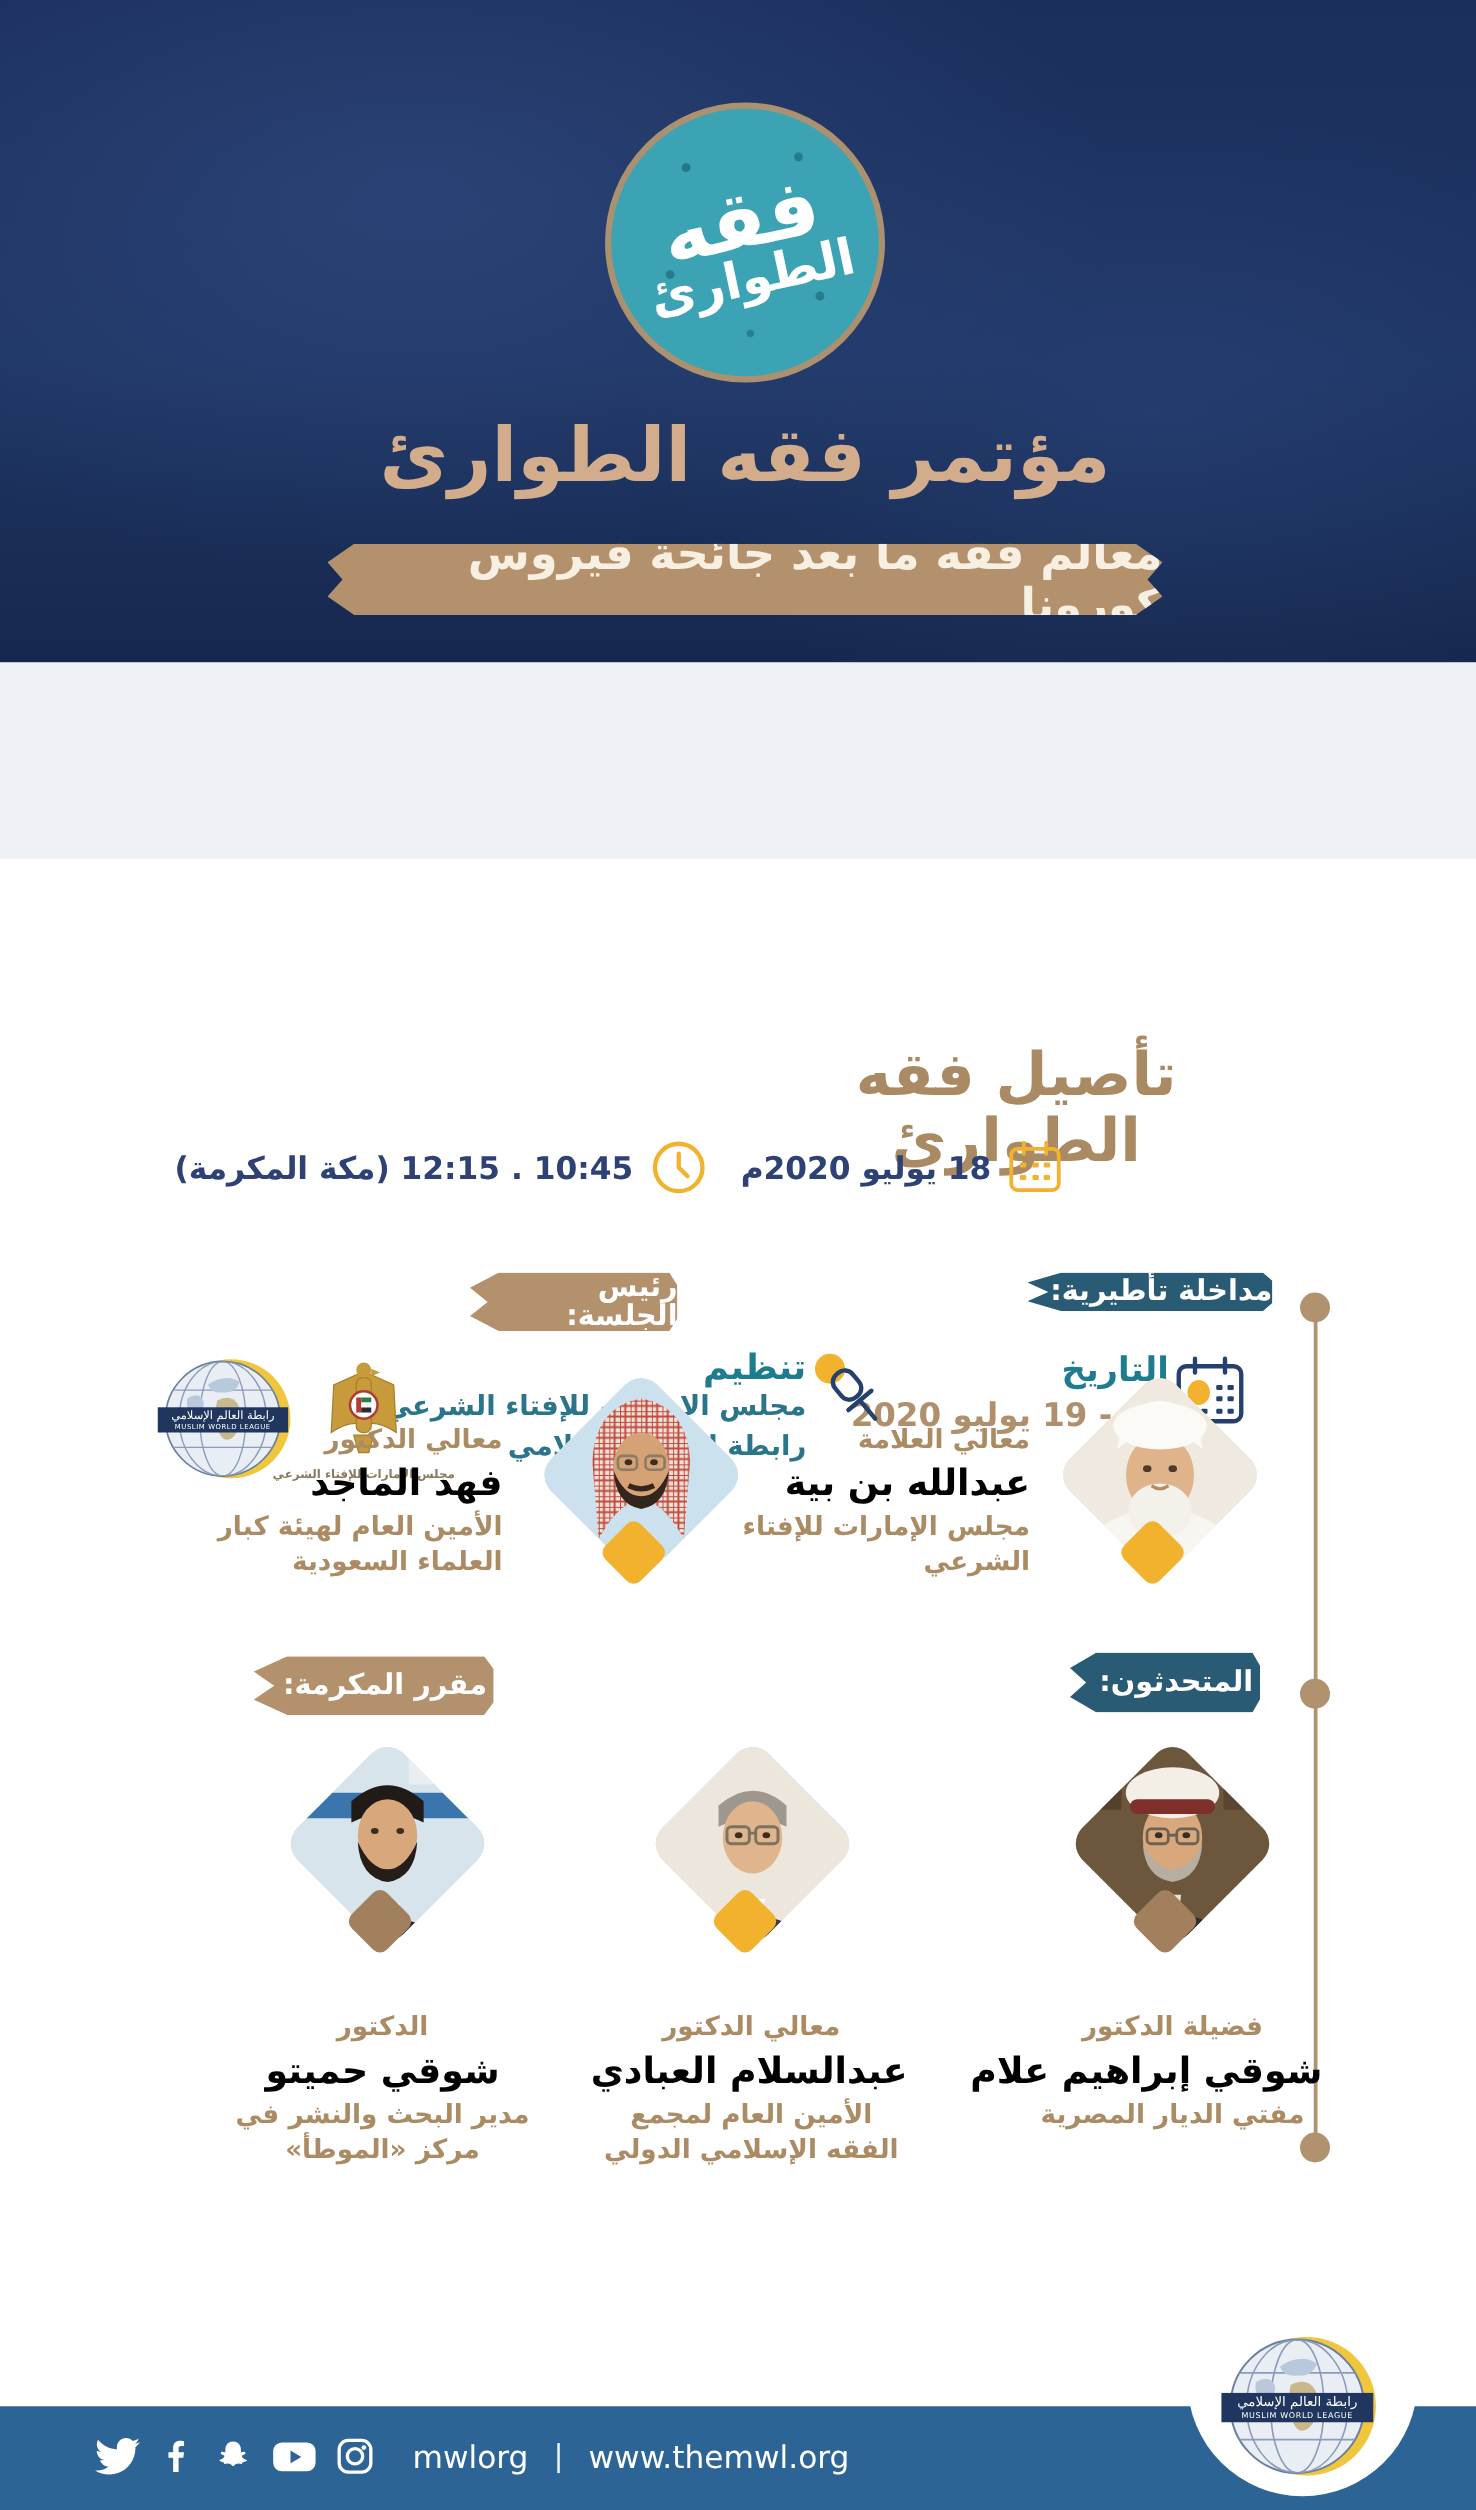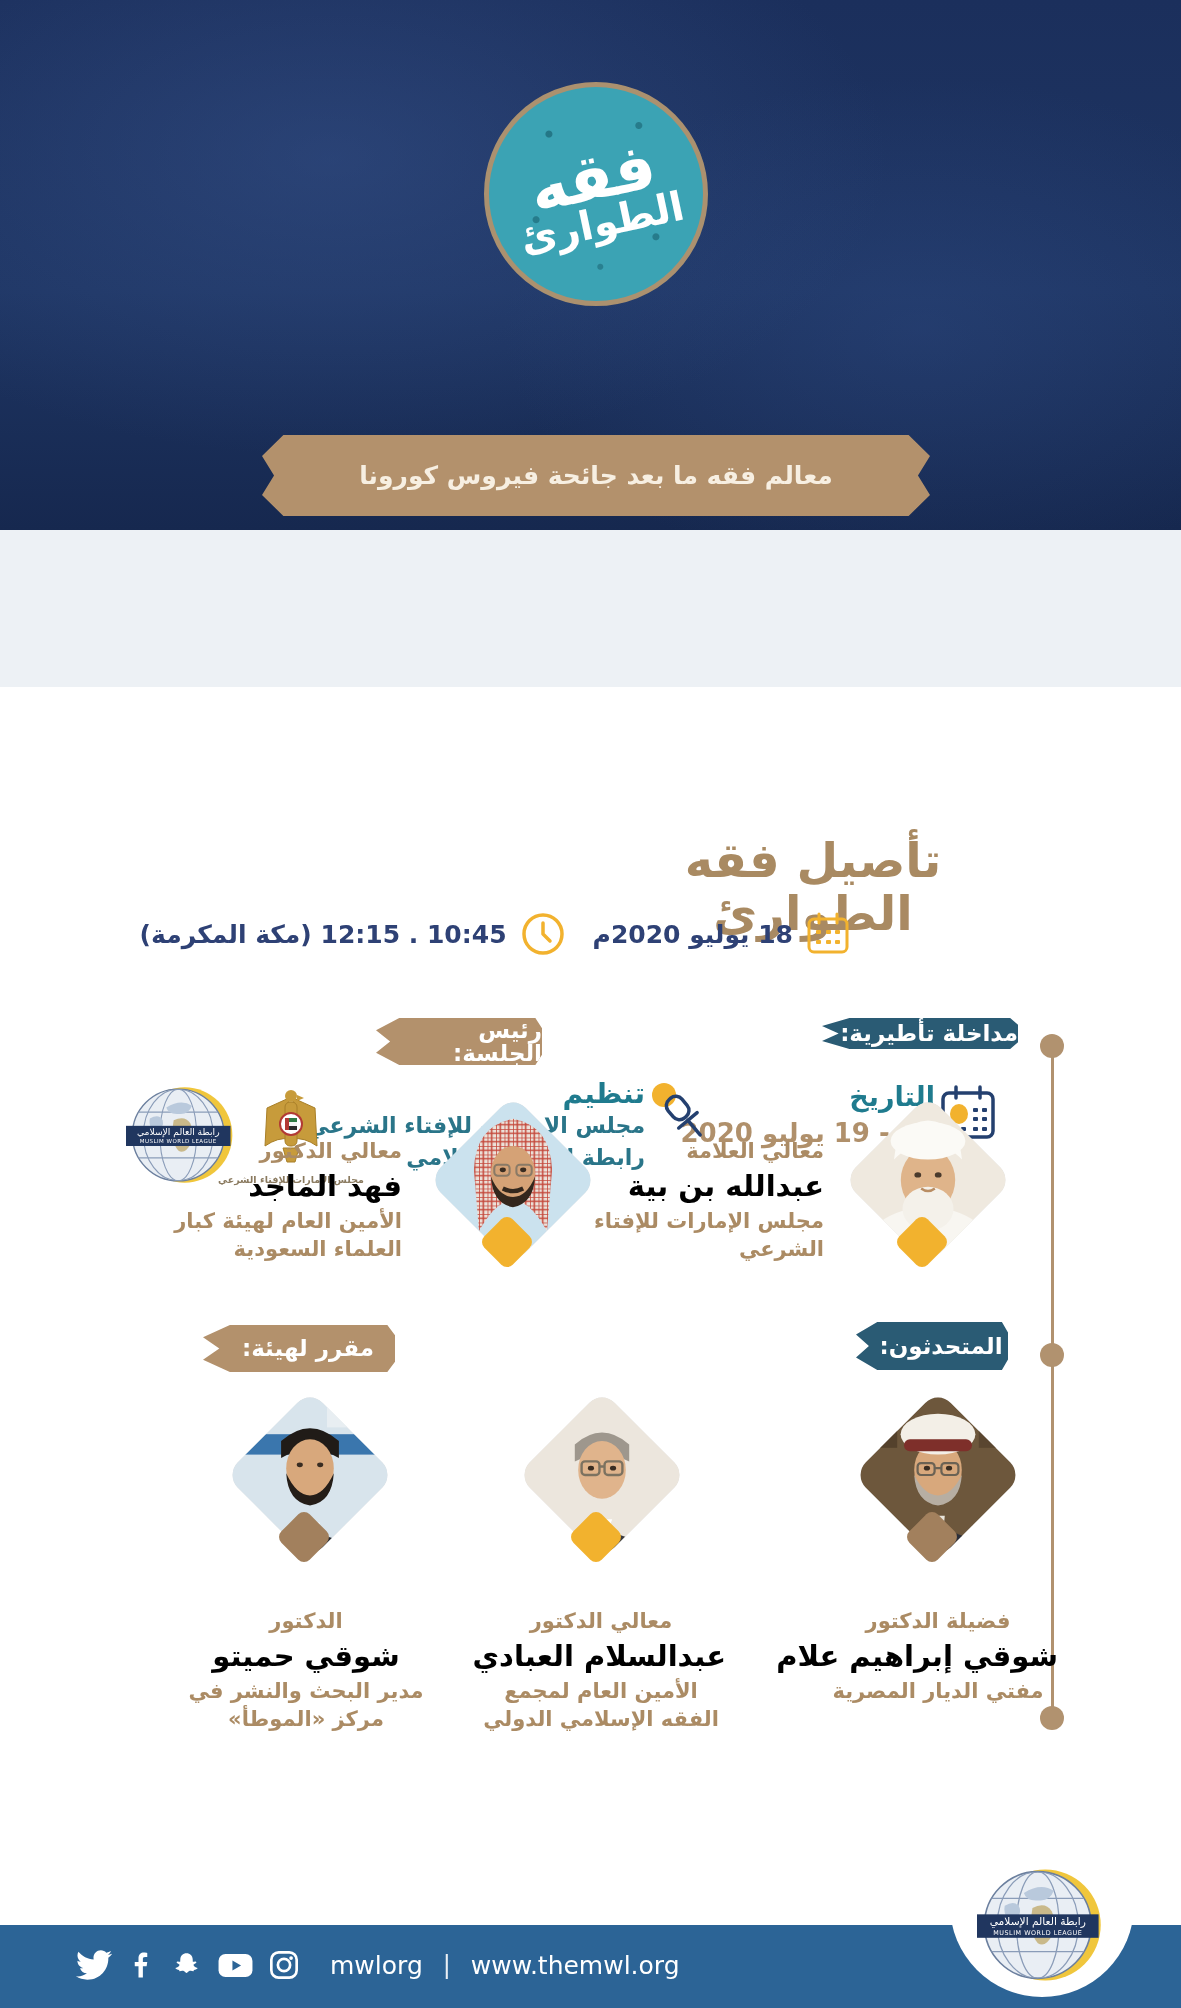--- a/index.html
+++ b/index.html
@@ -20,22 +20,22 @@
       radial-gradient(circle 5px at 22% 62%, rgba(13,76,90,.45) 0 3px, transparent 4px),
       radial-gradient(circle 5px at 78% 70%, rgba(13,76,90,.45) 0 3px, transparent 4px),
       radial-gradient(circle 4px at 52% 84%, rgba(13,76,90,.4) 0 2.5px, transparent 3.5px),
       #3ba3b4;
     border:5px solid #ab916f;display:flex;align-items:center;justify-content:center;}
   .logo-inner{transform:rotate(-12deg);text-align:center;color:#fff;font-weight:700;line-height:.95;}
   .logo-l1{font-size:64px;display:block;}
   .logo-l2{font-size:40px;display:block;margin-top:-4px;}
   .hero-title{position:absolute;left:291px;top:330px;width:610px;text-align:center;
     font-size:60px;font-weight:700;color:#d3ad8b;letter-spacing:1px;white-space:nowrap;}
-  .ribbon{position:absolute;left:262px;top:435px;width:668px;height:81px;
-    background:#b3916c;color:#f7efe2;font-weight:700;font-size:25px;
+  .ribbon{position:absolute;left:262px;top:435px;width:668px;height:57px;
+    background:#b3916c;color:#f7efe2;font-weight:700;font-size:36px;
     display:flex;align-items:center;justify-content:center;
     clip-path:polygon(3.2% 0%,96.8% 0%,100% 26%,98.2% 50%,100% 74%,96.8% 100%,3.2% 100%,0% 74%,1.8% 50%,0% 26%);}
 
   
   .band{position:absolute;left:0;top:530px;width:1181px;height:157px;background:#edf1f5;}
   .org-block{position:absolute;right:536px;top:548px;text-align:right;}
   .org-label{font-size:28px;font-weight:700;color:#1f7b8e;line-height:1.15;}
   .org-line{font-size:22px;font-weight:700;color:#2a7589;line-height:1.45;}
   .date-block{position:absolute;right:246px;top:551px;text-align:right;}
   .date-label{font-size:27px;font-weight:700;color:#1f7b8e;line-height:1.2;}
@@ -86,20 +86,21 @@
 
 <div class="stage">
 
   <div class="hero">
     <div class="logo-circle">
       <div class="logo-inner">
         <span class="logo-l1">فقه</span>
         <span class="logo-l2">الطوارئ</span>
       </div>
     </div>
+    <div class="hero-title">مؤتمر فقه الطوارئ</div>
     <div class="ribbon">
       <span>معالم فقه ما بعد جائحة فيروس كورونا</span>
     </div>
   </div>
 
   <div class="band">
 
     <svg class="abs" style="left:939px;top:554px" width="58" height="58" viewBox="0 0 58 58">
       <rect x="4" y="9" width="50" height="44" rx="6" fill="none" stroke="#24406f" stroke-width="3.5"></rect>
       <line x1="17" y1="3" x2="17" y2="14" stroke="#24406f" stroke-width="3.5" stroke-linecap="round"></line>
@@ -261,21 +262,21 @@
   <div class="cap" style="left:158px;top:1110px;width:244px">
     <div class="hon">معالي الدكتور</div>
     <div class="nm">فهد الماجد</div>
     <div class="ti">الأمين العام لهيئة كبار العلماء السعودية</div>
   </div>
 
   <div class="badge teal" style="left:856px;top:1322px;width:152px;height:48px;font-size:23px;">
     <span>المتحدثون:</span>
   </div>
   <div class="badge tan" style="left:203px;top:1325px;width:192px;height:47px;font-size:23px;">
-    <span>مقرر لهيئة:</span>
+    <span>مقرر المكرمة:</span>
   </div>
 
   <div class="pwrap" style="left:853px;top:1390px">
     <div class="diamond">
       <svg viewBox="0 0 100 100">
         <rect width="100" height="100" fill="#6d573c"></rect>
         <rect x="6" y="8" width="20" height="26" fill="#54412c"></rect>
         <rect x="74" y="10" width="20" height="24" fill="#5a4630"></rect>
         <path d="M14 100 Q50 66 86 100 Z" fill="#2c2f3a"></path>
         <path d="M46 74 L54 74 L52 94 L48 94 Z" fill="#e8e4da"></path>

